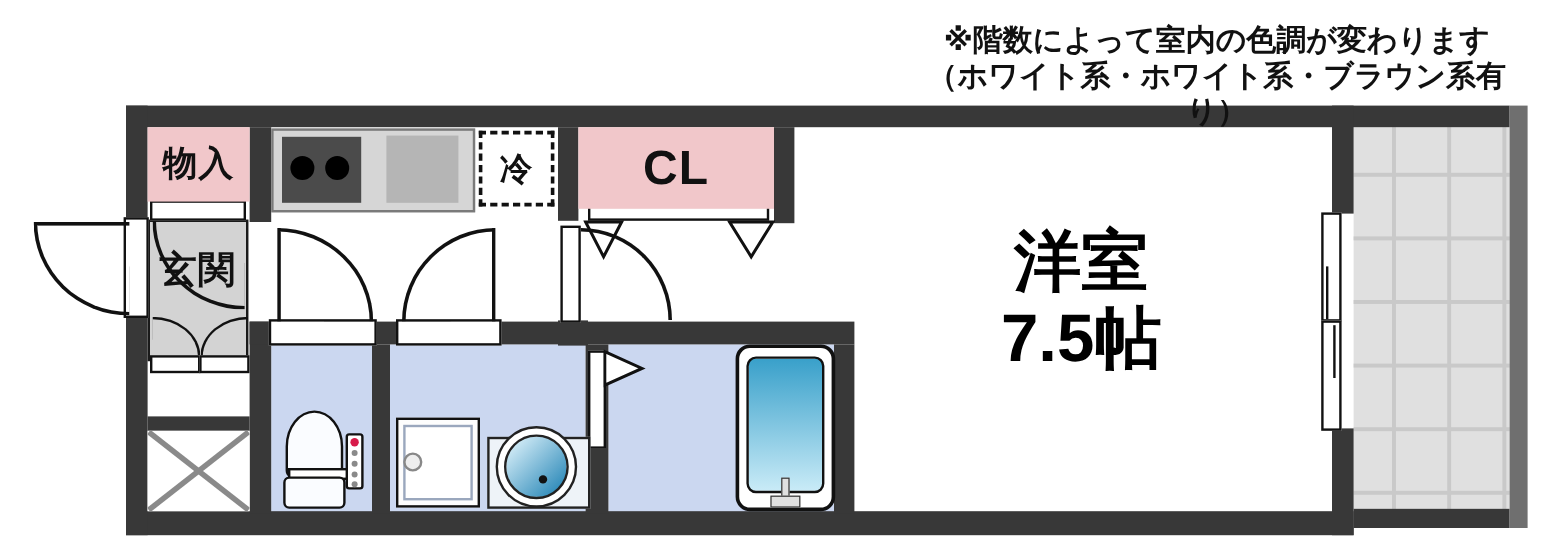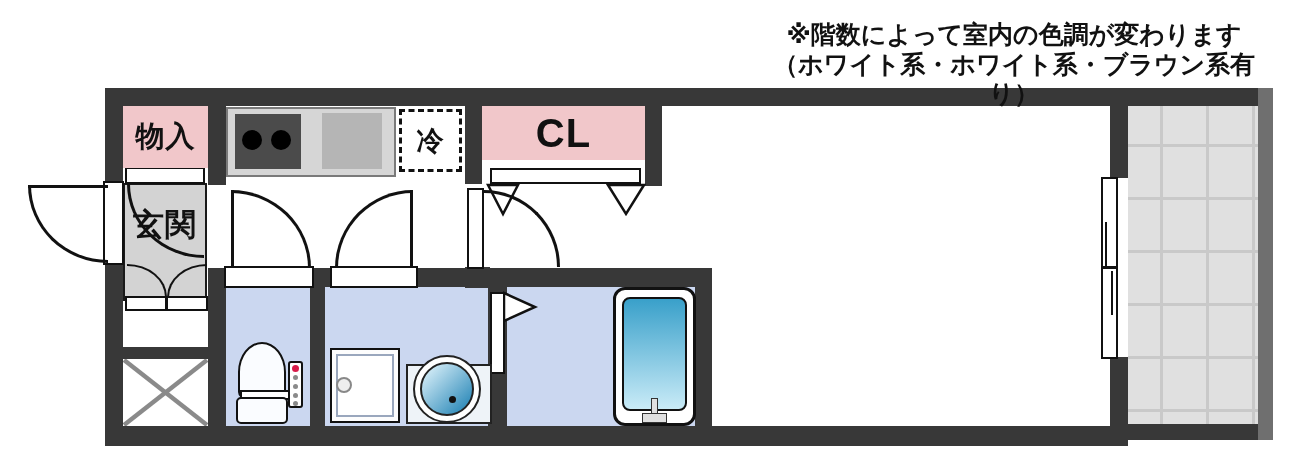--- a/index.html
+++ b/index.html
@@ -97,21 +97,21 @@
   <div class="abs fix" style="left:226px;top:107px;width:170px;height:70px;background:#d6d6d6;border:2px solid #7a7a7a;"></div>
   <div class="abs fix" style="left:235px;top:114px;width:66px;height:55px;background:#4b4b4b;"></div>
   <div class="abs fix dot" style="left:242px;top:130px;width:20px;height:20px;background:#000;"></div>
   <div class="abs fix dot" style="left:271px;top:130px;width:20px;height:20px;background:#000;"></div>
   <div class="abs fix" style="left:322px;top:113px;width:60px;height:56px;background:#b5b5b5;"></div>
 
   <div class="abs lbl fix" style="left:399px;top:109px;width:63px;height:63px;background:#fff;border:3px dashed #111;font-size:27px;">
     <span>冷</span>
   </div>
 
-  <div class="abs lbl pink fix" style="left:482px;top:106px;width:163px;height:54px;font-size:40px;">
+  <div class="abs lbl pink fix" style="left:482px;top:106px;width:163px;height:68px;font-size:40px;">
     <span>CL</span>
   </div>
   <div class="abs leaf" style="left:490px;top:168px;width:151px;height:16px;"></div>
   <svg class="abs fix" style="left:486px;top:183px;" width="34" height="34" viewBox="0 0 34 34">
     <polygon points="2,2 32,2 17,31" fill="#fff" stroke="#111" stroke-width="2.5"></polygon>
   </svg>
   <svg class="abs fix" style="left:606px;top:183px;" width="40" height="34" viewBox="0 0 40 34">
     <polygon points="2,2 38,2 20,31" fill="#fff" stroke="#111" stroke-width="2.5"></polygon>
   </svg>
 
@@ -154,14 +154,18 @@
   <div class="abs fix" style="left:622px;top:297px;width:65px;height:114px;border:2.5px solid #111;border-radius:8px;
               background:linear-gradient(to bottom,#39a0ca 0%,#c9ebf7 100%);"></div>
   <div class="abs fix" style="left:651px;top:398px;width:7px;height:18px;background:#e0e0e0;border:1.5px solid #333;"></div>
   <div class="abs fix" style="left:642px;top:413px;width:25px;height:10px;background:#e0e0e0;border:1.5px solid #333;"></div>
 
   <div class="abs leaf" style="left:1101px;top:177px;width:17px;height:91px;"></div>
   <div class="abs leaf" style="left:1101px;top:267px;width:17px;height:92px;"></div>
   <div class="abs fix" style="left:1105px;top:222px;width:2px;height:44px;background:#111;"></div>
   <div class="abs fix" style="left:1111px;top:271px;width:2px;height:44px;background:#111;"></div>
 
+  <div id="room-label">
+    <div>洋室</div>
+    <div>7.5帖</div>
+  </div>
 
 </div>
 
 </body></html>

